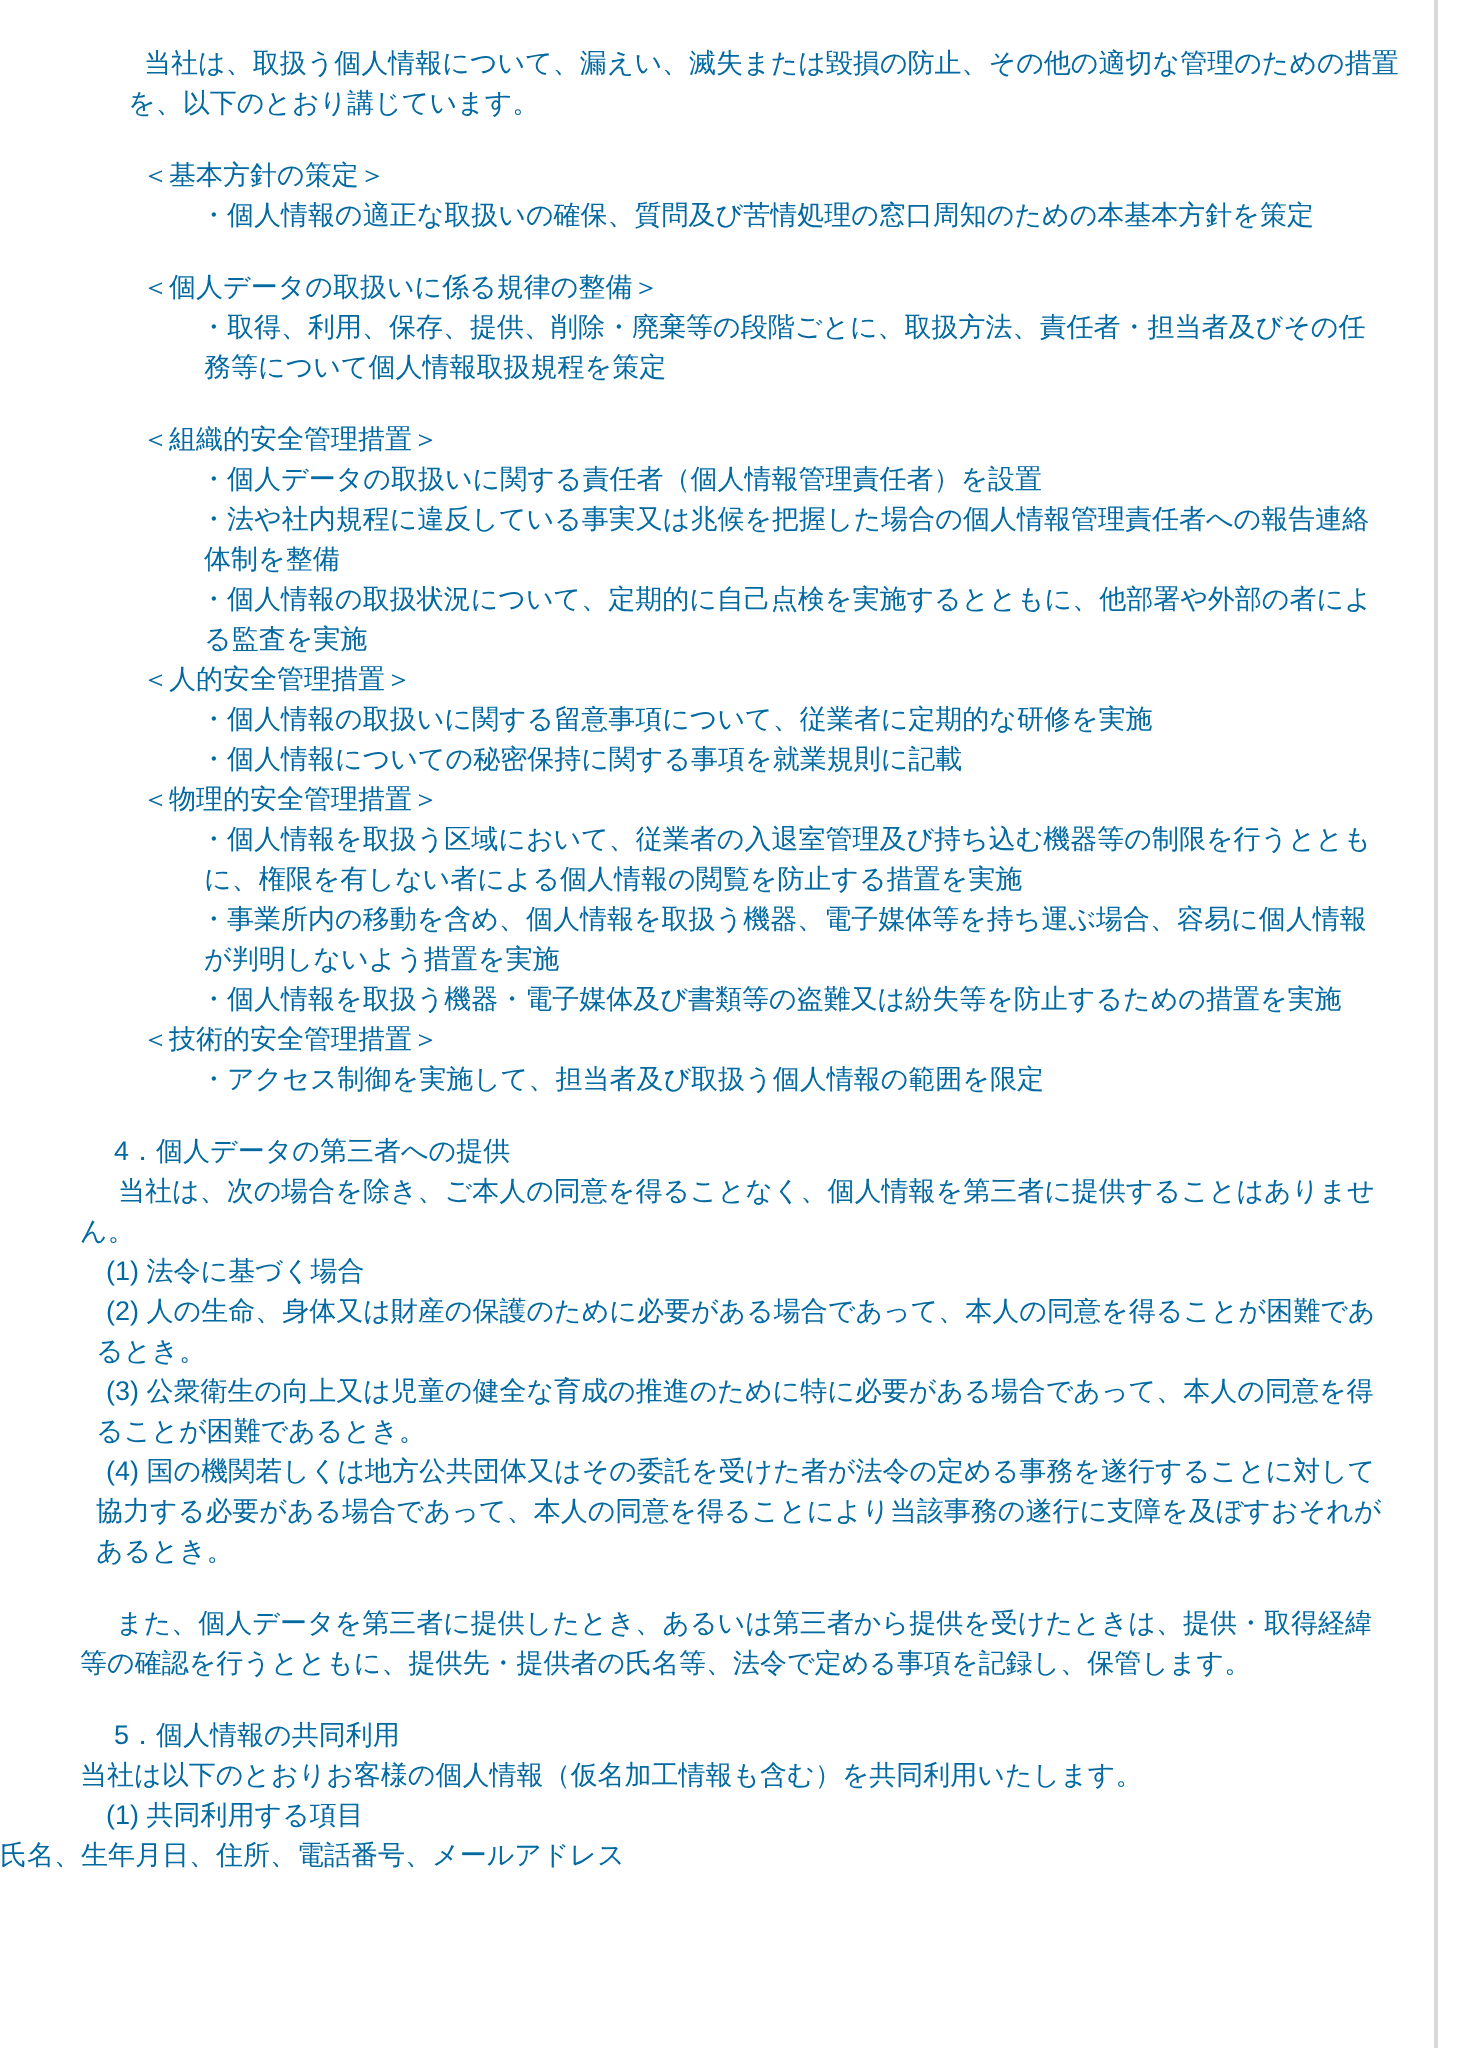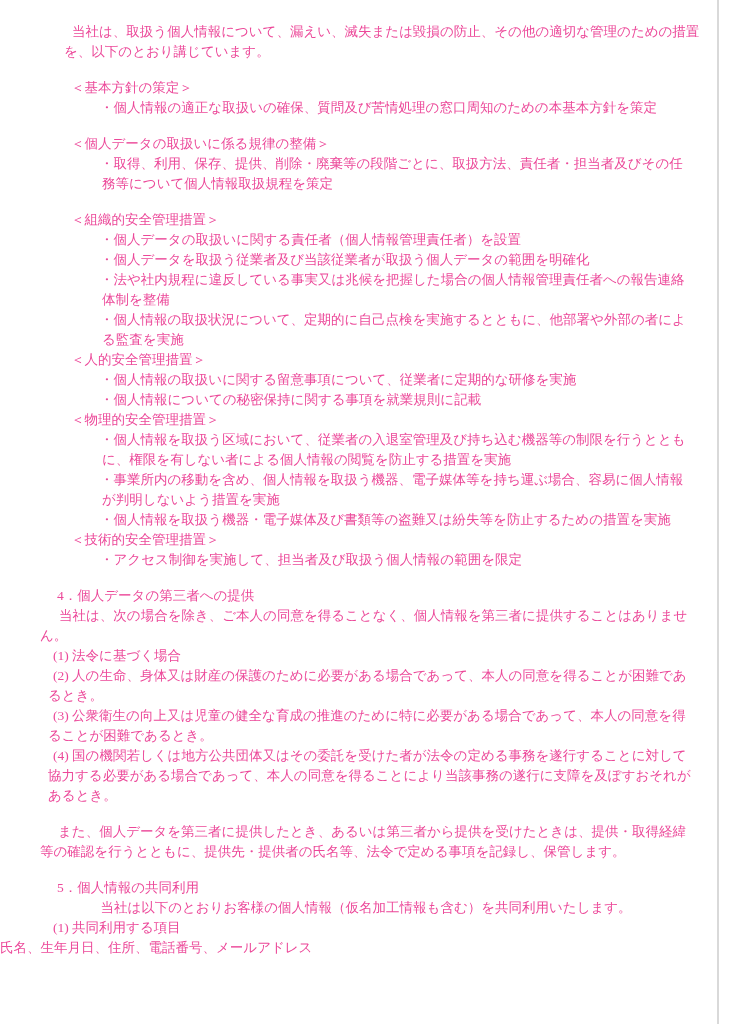--- a/index.html
+++ b/index.html
@@ -2,45 +2,45 @@
 <html lang="ja"><head>
 <meta charset="utf-8">
 <style>
   html, body { margin: 0; padding: 0; background: #ffffff; }
   .page {
     position: relative;
     width: 732px;
     height: 1024px;
     background: #ffffff;
     overflow: hidden;
-    font-family: Liberation Serif, serif;
+    font-family: Liberation Sans, sans-serif;
     font-size: 13.5px;
     line-height: 20px;
-    color: #ec4899;
+    color: #0369a1;
     -webkit-font-smoothing: antialiased;
   }
   .page-edge {
     position: absolute;
     top: 0; bottom: 0;
     left: 717px;
     width: 2px;
     background: #d9d9d9;
   }
   .doc { position: absolute; top: 22px; left: 0; width: 717px; }
   p, h3, h4 { margin: 0; padding: 0; font-size: 13.5px; font-weight: normal; }
 
   .intro       { margin-left: 64px; max-width: 640px; text-indent: 8px; }
   .group       { margin-top: 0; }
   .gap-before  { margin-top: 16px; }
   .angle-heading { margin-left: 71px; max-width: 610px; }
   .bullet      { margin-left: 102px; max-width: 588px; text-indent: -2px; }
 
   .num-heading { margin-left: 57px; max-width: 640px; margin-top: 16px; }
   .lead-indent { margin-left: 40px; max-width: 652px; text-indent: 19px; }
-  .lead-flush  { margin-left: 40px; max-width: 652px; text-align: center; }
+  .lead-flush  { margin-left: 40px; max-width: 652px; }
   .cond-item   { margin-left: 48px; max-width: 645px; text-indent: 5px; }
   .note        { margin-left: 40px; max-width: 652px; text-indent: 18px; margin-top: 16px; }
   .sub-item    { margin-left: 53px; max-width: 640px; }
   .value-line  { max-width: 645px; }
 </style>
 </head>
 <body>
 
 <div class="page">
   <div class="page-edge"></div>
@@ -55,21 +55,20 @@
     </section>
 
     <section class="group gap-before">
       <h3 class="angle-heading">＜個人データの取扱いに係る規律の整備＞</h3>
       <p class="bullet">・取得、利用、保存、提供、削除・廃棄等の段階ごとに、取扱方法、責任者・担当者及びその任務等について個人情報取扱規程を策定</p>
     </section>
 
     <section class="group gap-before">
       <h3 class="angle-heading">＜組織的安全管理措置＞</h3>
       <p class="bullet">・個人データの取扱いに関する責任者（個人情報管理責任者）を設置</p>
-      <p class="bullet">・個人データを取扱う従業者及び当該従業者が取扱う個人データの範囲を明確化</p>
       <p class="bullet">・法や社内規程に違反している事実又は兆候を把握した場合の個人情報管理責任者への報告連絡体制を整備</p>
       <p class="bullet">・個人情報の取扱状況について、定期的に自己点検を実施するとともに、他部署や外部の者による監査を実施</p>
     </section>
 
     <section class="group">
       <h3 class="angle-heading">＜人的安全管理措置＞</h3>
       <p class="bullet">・個人情報の取扱いに関する留意事項について、従業者に定期的な研修を実施</p>
       <p class="bullet">・個人情報についての秘密保持に関する事項を就業規則に記載</p>
     </section>
 

